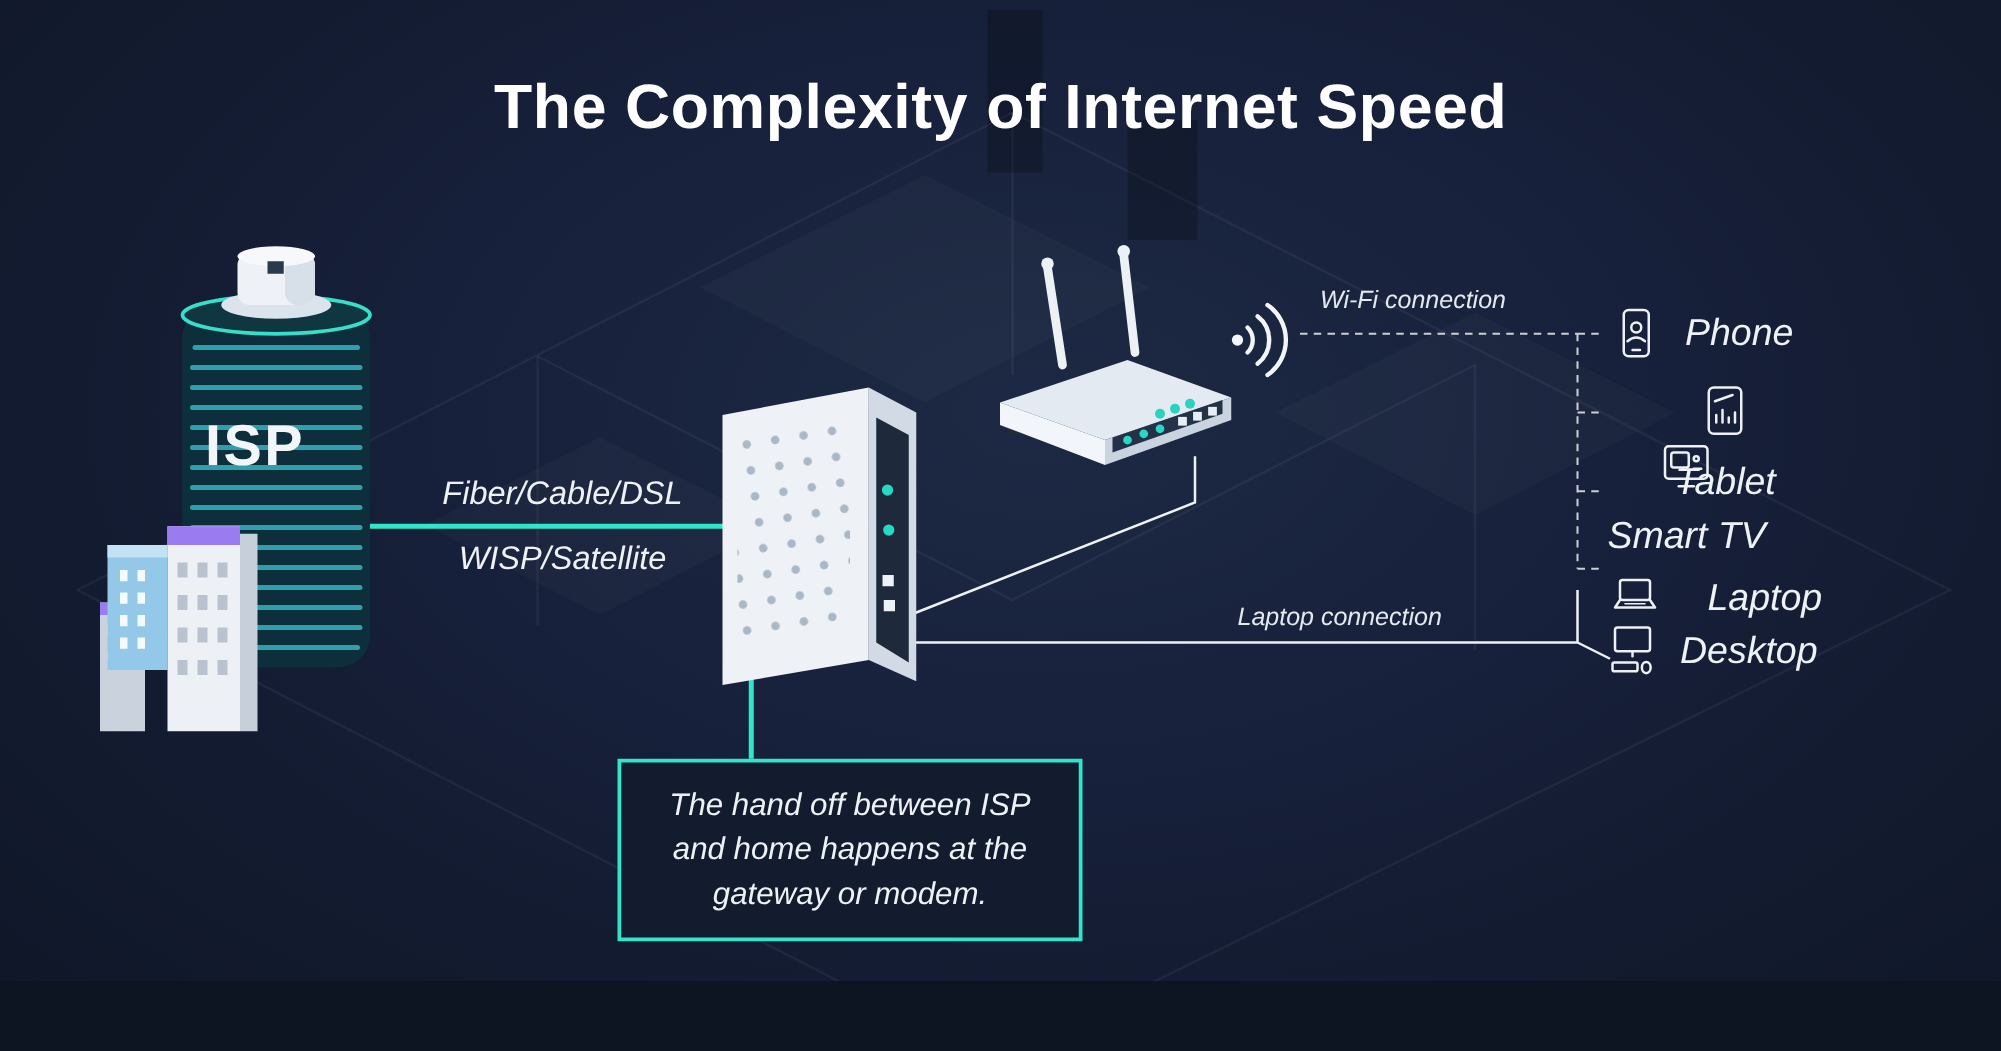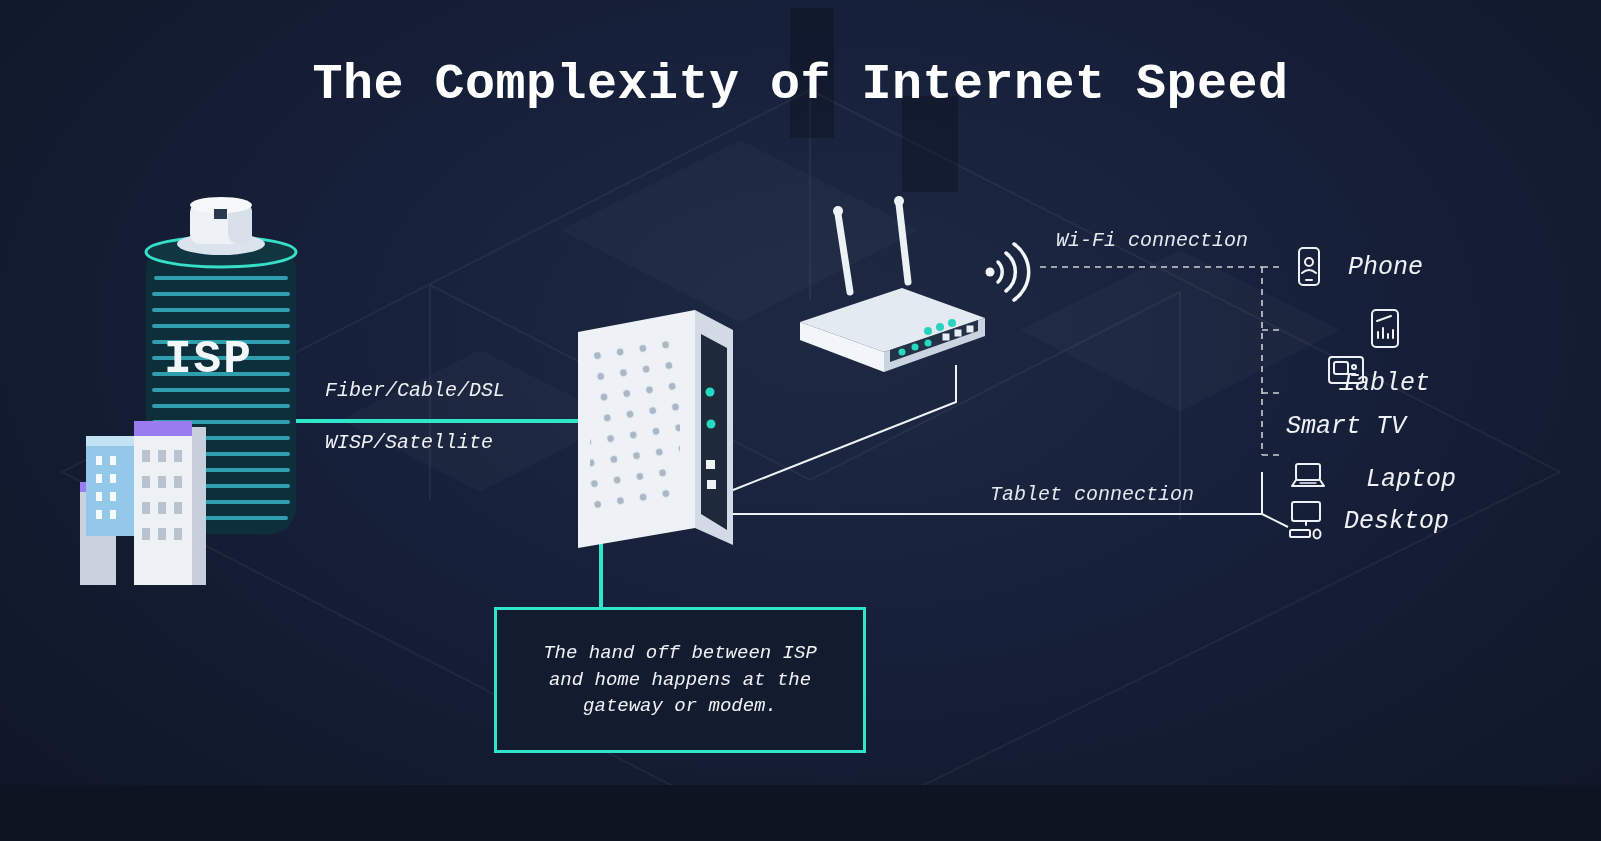--- a/index.html
+++ b/index.html
@@ -1,51 +1,51 @@
 <!DOCTYPE html>
 <html><head>
 <meta charset="utf-8">
 <style>
   html,body{margin:0;padding:0;background:#0d1422;}
   .canvas{
     position:relative;width:1601px;height:785px;overflow:hidden;
-    font-family:Liberation Mono, monospace;
+    font-family:Liberation Sans, sans-serif;
     background:
       radial-gradient(1250px 760px at 52% 42%, #1d2944 0%, #17203a 40%, #121a2e 70%, #0e1526 100%);
   }
   .layer{position:absolute;inset:0;}
   .bg-house{z-index:1;}
   .connections{z-index:2;pointer-events:none;}
   .art{position:absolute;z-index:3;}
   .title{
     position:absolute;top:56px;left:0;width:100%;text-align:center;z-index:5;
     font-size:50px;font-weight:bold;color:#ffffff;letter-spacing:.5px;
   }
   .subtitle{
     position:absolute;top:136px;left:0;width:100%;text-align:center;z-index:5;
     font-size:33px;font-weight:400;color:#dde4ed;
   }
   .lbl{
     position:absolute;z-index:5;font-style:italic;color:#eef2f6;
   }
-  .lbl-link{font-size:20px;width:250px;}
+  .lbl-link{font-size:26px;width:250px;text-align:center;}
   .lbl-conn{font-size:20px;color:#e3e9ef;}
   .callout{
     position:absolute;left:494px;top:607px;width:372px;height:146px;z-index:5;
     border:3px solid #2fe5ca;background:rgba(18,28,46,0.92);
     display:flex;align-items:center;justify-content:center;box-sizing:border-box;
     padding:0 26px;
   }
   .callout p{
-    margin:0;font-style:italic;font-size:19px;line-height:1.42;color:#eef2f6;text-align:center;
+    margin:0;font-style:italic;font-size:25px;line-height:1.42;color:#eef2f6;text-align:center;
   }
   .device-row{
     position:absolute;z-index:5;display:flex;align-items:center;gap:16px;height:50px;
   }
-  .device-row .dlabel{font-style:italic;font-size:25px;color:#eef2f6;white-space:nowrap;}
+  .device-row .dlabel{font-style:italic;font-size:30px;color:#eef2f6;white-space:nowrap;}
   .dicon{flex:0 0 auto;}
   .dicon svg{display:block;}
 </style>
 </head>
 <body>
 
 <div class="canvas">
 
   <svg class="layer bg-house" viewBox="0 0 1601 841">
     <g stroke="rgba(255,255,255,0.05)" stroke-width="2" fill="none">
@@ -195,21 +195,21 @@
       <circle cx="212" cy="80" r="4.5" fill="#f2f6fa" stroke="none"></circle>
       <path d="M220 70 A14 14 0 0 1 220 90"></path>
       <path d="M228 61 A24 24 0 0 1 228 99"></path>
       <path d="M236 52 A34 34 0 0 1 236 108"></path>
     </g>
   </svg>
 
   <div class="lbl lbl-link" style="left:325px;top:379px;">Fiber/Cable/DSL</div>
   <div class="lbl lbl-link" style="left:325px;top:431px;">WISP/Satellite</div>
   <div class="lbl lbl-conn" style="left:1056px;top:229px;">Wi-Fi connection</div>
-  <div class="lbl lbl-conn" style="left:990px;top:483px;">Tablet connection</div>
+  <div class="lbl lbl-conn" style="left:990px;top:483px;">Laptop connection</div>
 
   <div class="callout">
     <p>The hand off between ISP and home happens at the gateway or modem.</p>
   </div>
 
   <div class="device-row" style="left:1286px;top:242px;">
     <span class="dicon">
       <svg width="46" height="48" viewBox="0 0 46 48" fill="none" stroke="#edf1f5" stroke-width="2" stroke-linecap="round" stroke-linejoin="round">
         <rect x="13" y="5" width="20" height="37" rx="4"></rect>
         <line x1="20" y1="37" x2="26" y2="37"></line>

